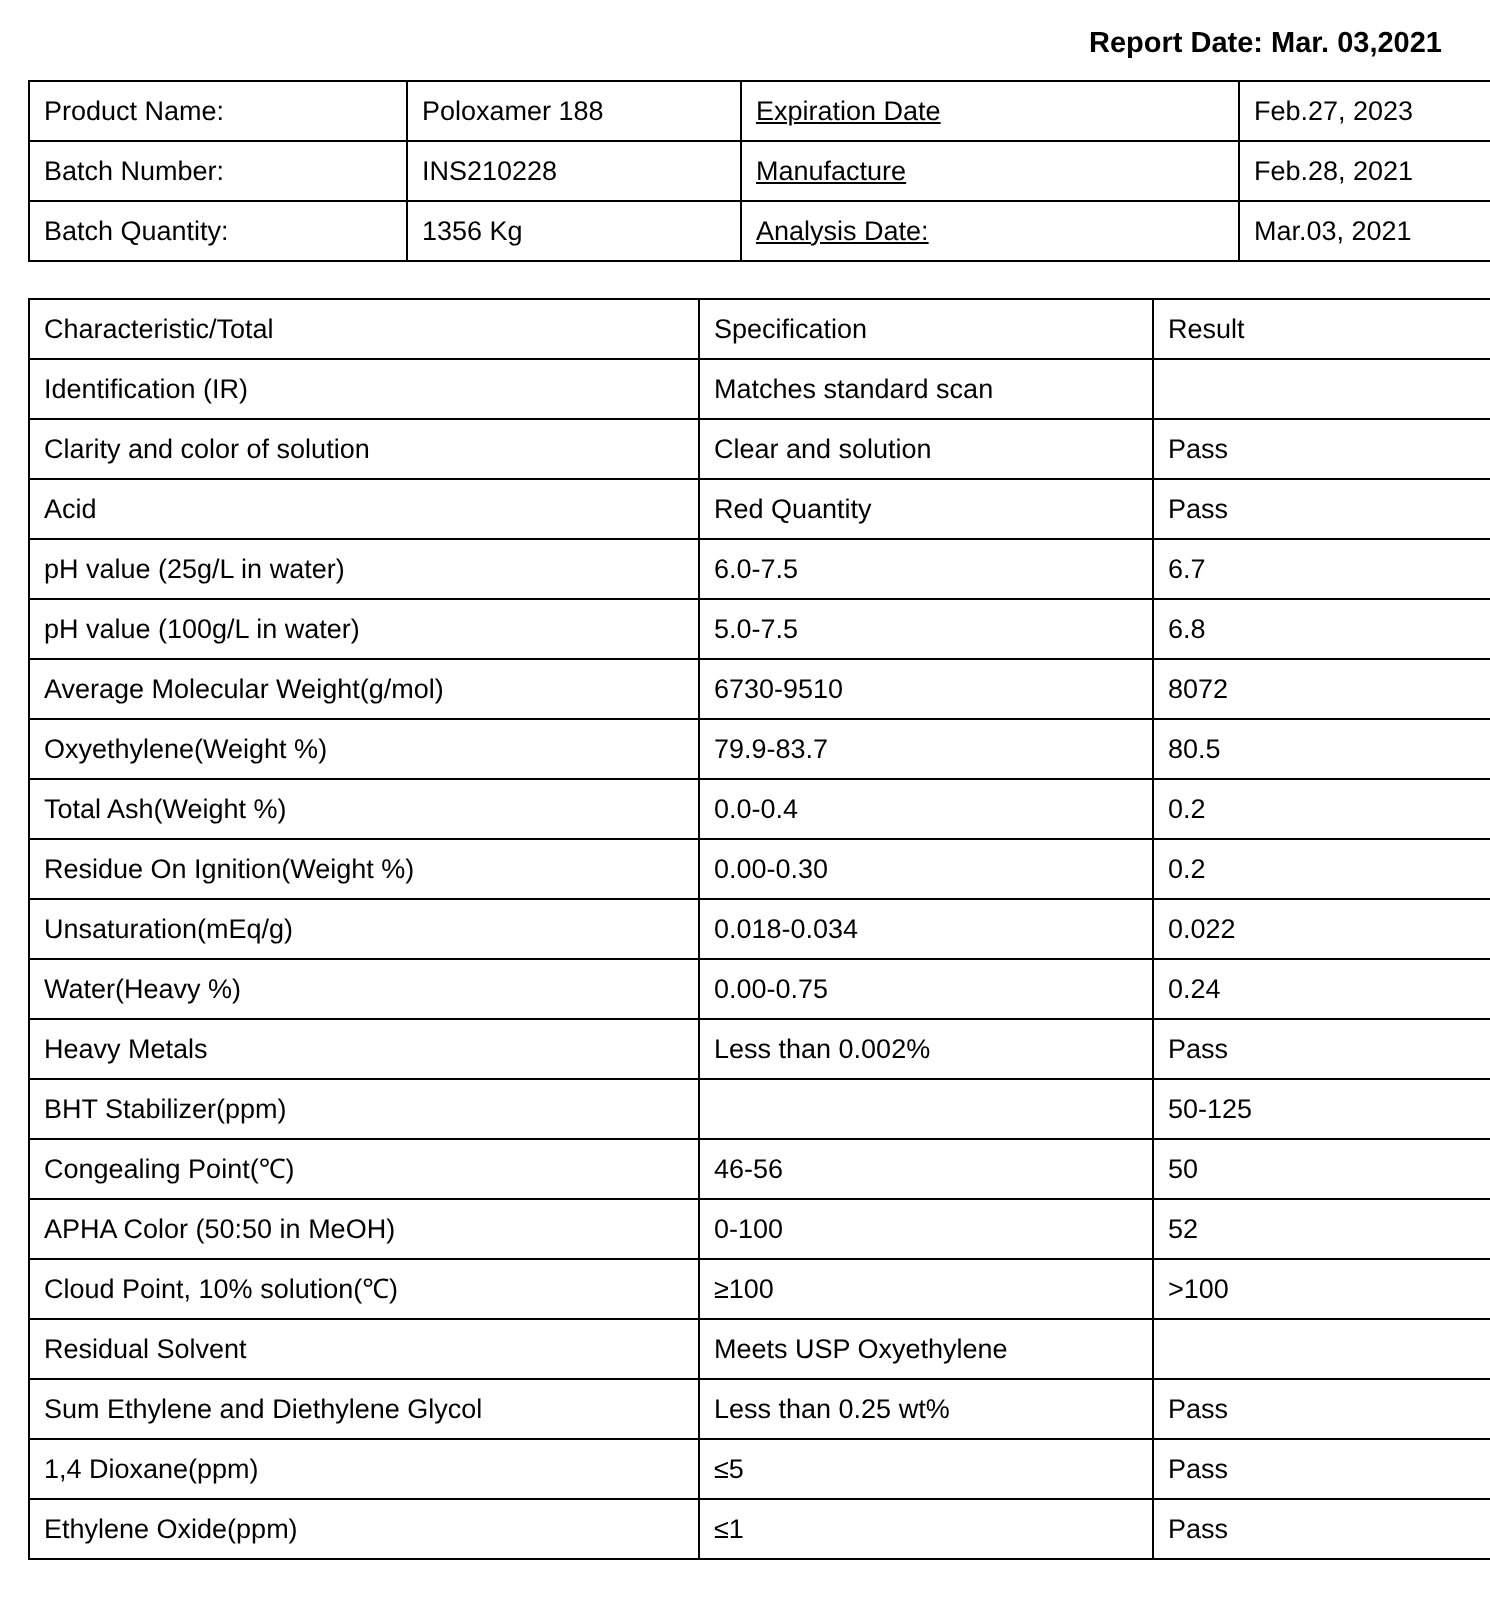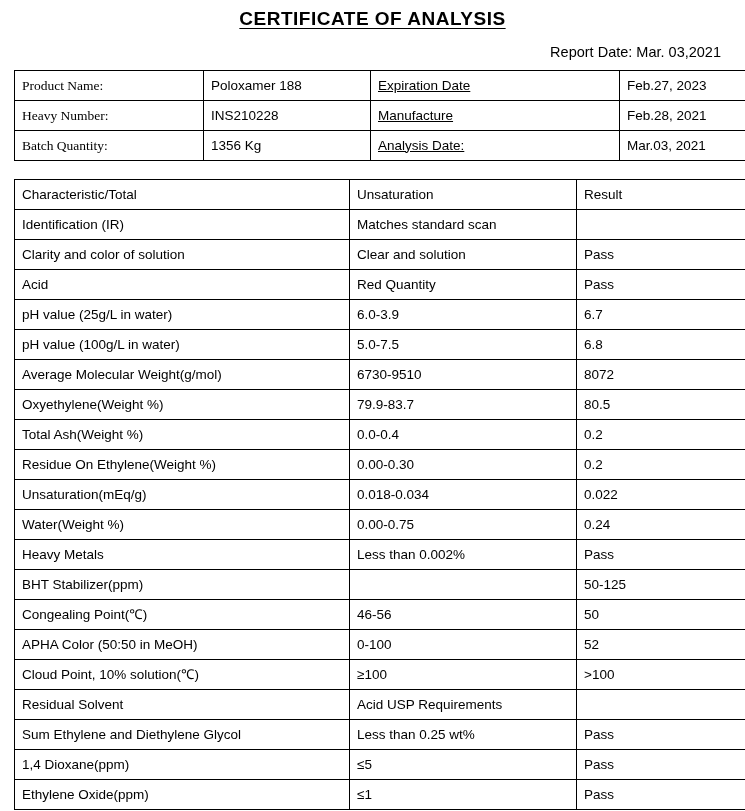--- a/index.html
+++ b/index.html
@@ -27,106 +27,105 @@
     font-weight: bold;
     letter-spacing: 0.5px;
     text-decoration: underline;
     text-underline-offset: 3px;
     margin: 6px 0 0 0;
     padding-top: 2px;
   }
   .report-date {
     text-align: right;
     font-size: 14.5px;
-    font-weight: normal;
+    font-weight: bold;
     margin: 14px 10px 10px 0;
   }
   table {
     border-collapse: collapse;
     width: 716px;
     table-layout: fixed;
   }
   table td {
     border: 1px solid #000000;
     font-size: 13.5px;
     padding: 5px 7px;
     height: 19px;
     vertical-align: middle;
     line-height: 1.15;
     word-wrap: break-word;
   }
   .header-table {
     margin-bottom: 18px;
   }
-  .header-table td.c0 { width: 174px; font-family: Liberation Serif, serif; }
+  .header-table td.c0 { width: 174px; }
   .header-table td.c1 { width: 152px; }
   .header-table td.c2 { width: 234px; text-decoration: underline; }
   .header-table td.c3 { width: 156px; }
 
   .results-table td.r0 { width: 320px; }
   .results-table td.r1 { width: 212px; }
   .results-table td.r2 { width: 184px; }
 </style>
 </head>
 <body>
 
 <div class="page">
 
-  <div class="doc-title">CERTIFICATE   OF   ANALYSIS</div>
 
   <div class="report-date">Report Date: Mar. 03,2021</div>
 
   <table class="header-table">
     <tbody>
       <tr>
         <td class="c0">Product Name:</td>
         <td class="c1">Poloxamer 188</td>
         <td class="c2">Expiration Date</td>
         <td class="c3">Feb.27, 2023</td>
       </tr>
       <tr>
-        <td class="c0">Heavy Number:</td>
+        <td class="c0">Batch Number:</td>
         <td class="c1">INS210228</td>
         <td class="c2">Manufacture</td>
         <td class="c3">Feb.28, 2021</td>
       </tr>
       <tr>
         <td class="c0">Batch Quantity:</td>
         <td class="c1">1356 Kg</td>
         <td class="c2">Analysis Date:</td>
         <td class="c3">Mar.03, 2021</td>
       </tr>
     </tbody>
   </table>
 
   <table class="results-table">
     <tbody>
       <tr>
         <td class="r0">Characteristic/Total</td>
-        <td class="r1">Unsaturation</td>
+        <td class="r1">Specification</td>
         <td class="r2">Result</td>
       </tr>
       <tr>
         <td class="r0">Identification (IR)</td>
         <td class="r1">Matches standard scan</td>
         <td class="r2"></td>
       </tr>
       <tr>
         <td class="r0">Clarity and color of solution</td>
         <td class="r1">Clear and solution</td>
         <td class="r2">Pass</td>
       </tr>
       <tr>
         <td class="r0">Acid</td>
         <td class="r1">Red Quantity</td>
         <td class="r2">Pass</td>
       </tr>
       <tr>
         <td class="r0">pH value (25g/L in water)</td>
-        <td class="r1">6.0-3.9</td>
+        <td class="r1">6.0-7.5</td>
         <td class="r2">6.7</td>
       </tr>
       <tr>
         <td class="r0">pH value (100g/L in water)</td>
         <td class="r1">5.0-7.5</td>
         <td class="r2">6.8</td>
       </tr>
       <tr>
         <td class="r0">Average Molecular Weight(g/mol)</td>
         <td class="r1">6730-9510</td>
@@ -136,31 +135,31 @@
         <td class="r0">Oxyethylene(Weight %)</td>
         <td class="r1">79.9-83.7</td>
         <td class="r2">80.5</td>
       </tr>
       <tr>
         <td class="r0">Total Ash(Weight %)</td>
         <td class="r1">0.0-0.4</td>
         <td class="r2">0.2</td>
       </tr>
       <tr>
-        <td class="r0">Residue On Ethylene(Weight %)</td>
+        <td class="r0">Residue On Ignition(Weight %)</td>
         <td class="r1">0.00-0.30</td>
         <td class="r2">0.2</td>
       </tr>
       <tr>
         <td class="r0">Unsaturation(mEq/g)</td>
         <td class="r1">0.018-0.034</td>
         <td class="r2">0.022</td>
       </tr>
       <tr>
-        <td class="r0">Water(Weight %)</td>
+        <td class="r0">Water(Heavy %)</td>
         <td class="r1">0.00-0.75</td>
         <td class="r2">0.24</td>
       </tr>
       <tr>
         <td class="r0">Heavy Metals</td>
         <td class="r1">Less than 0.002%</td>
         <td class="r2">Pass</td>
       </tr>
       <tr>
         <td class="r0">BHT Stabilizer(ppm)</td>
@@ -177,21 +176,21 @@
         <td class="r1">0-100</td>
         <td class="r2">52</td>
       </tr>
       <tr>
         <td class="r0">Cloud Point, 10% solution(℃)</td>
         <td class="r1">≥100</td>
         <td class="r2">&gt;100</td>
       </tr>
       <tr>
         <td class="r0">Residual Solvent</td>
-        <td class="r1">Acid USP Requirements</td>
+        <td class="r1">Meets USP Oxyethylene</td>
         <td class="r2"></td>
       </tr>
       <tr>
         <td class="r0">Sum Ethylene and Diethylene Glycol</td>
         <td class="r1">Less than 0.25 wt%</td>
         <td class="r2">Pass</td>
       </tr>
       <tr>
         <td class="r0">1,4 Dioxane(ppm)</td>
         <td class="r1">≤5</td>

